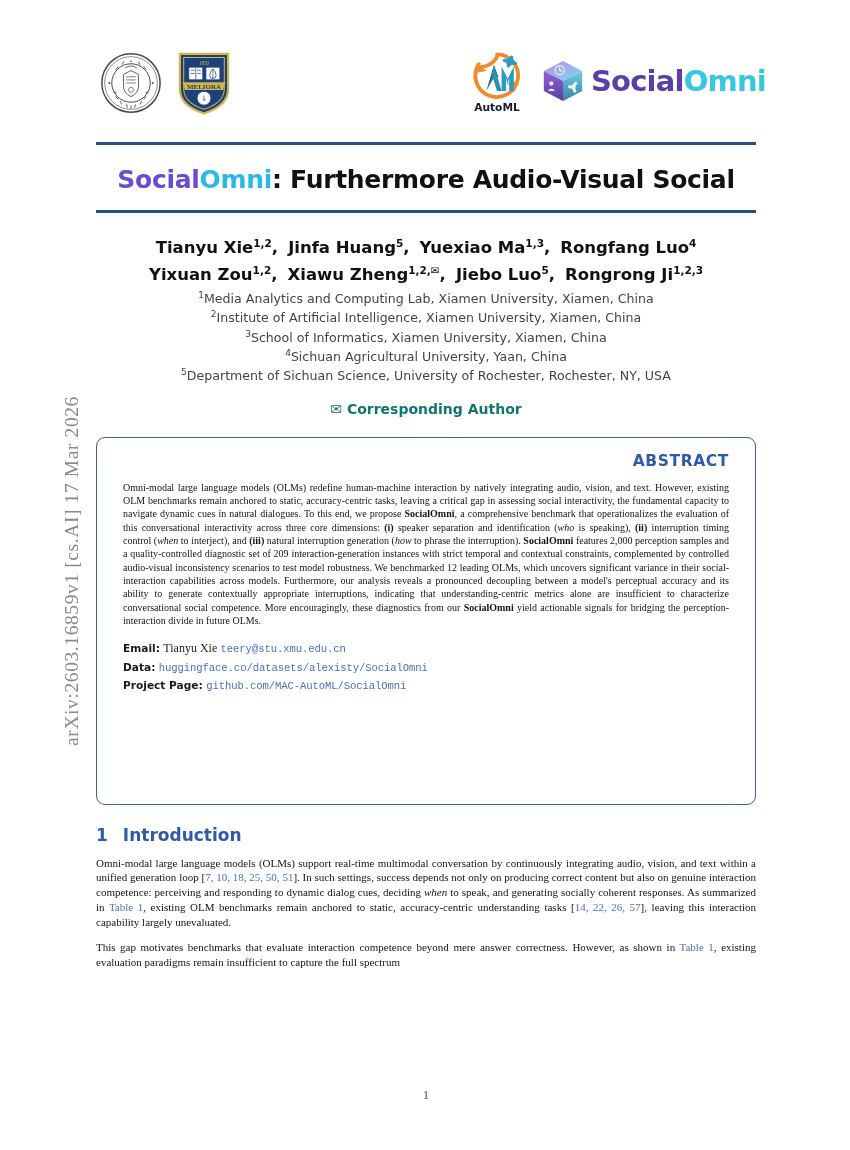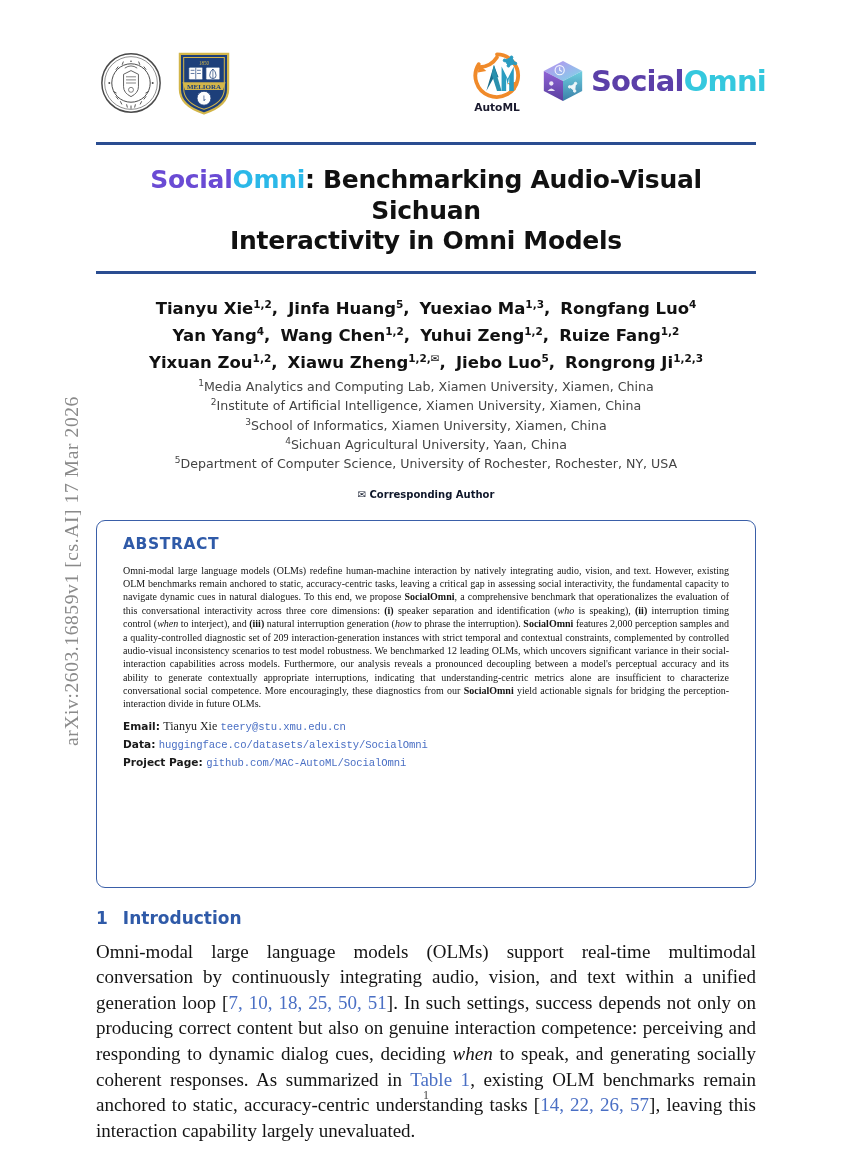--- a/index.html
+++ b/index.html
@@ -124,57 +124,57 @@
     font-family: "DejaVu Sans", sans-serif;
     font-size: 12.6px;
     text-align: center;
     line-height: 1.52;
     color: #444;
   }
   .affils sup { font-size: 9px; }
   .corresp {
     font-family: "DejaVu Sans", sans-serif;
     font-weight: bold;
-    font-size: 10px;
+    font-size: 14px;
     text-align: center;
     margin-top: 15px;
-    color: #0f172a;
+    color: #0f766e;
   }
 
   
   .abstract-box {
     margin-top: 20px;
     border: 1.6px solid #3a5fa8;
     border-radius: 9px;
     padding: 14px 26px 16px 26px;
     min-height: 368px;
     box-sizing: border-box;
   }
   .abstract-head {
     font-family: "DejaVu Sans", sans-serif;
     font-weight: bold;
     font-size: 15.5px;
     color: #2f5aa8;
-    text-align: left;
+    text-align: right;
     letter-spacing: 0.6px;
     margin-bottom: 11px;
   }
   .abstract-body {
     font-family: "Liberation Serif", serif;
     font-size: 10px;
     line-height: 1.335;
     text-align: justify;
     color: #141414;
     hyphens: auto;
   }
   .abstract-body b { font-weight: bold; }
   .abstract-body i { font-style: italic; }
 
   .meta-lines {
-    margin-top: 6px;
+    margin-top: 12px;
     font-family: "DejaVu Sans", sans-serif;
     font-size: 10.6px;
     line-height: 1.62;
     color: #1a1a1a;
   }
   .meta-lines .lbl { font-weight: bold; }
   .meta-lines .ser { font-family: "Liberation Serif", serif; font-size: 12px; }
   .mono-link {
     font-family: "Liberation Mono", monospace;
     font-size: 10.6px;
@@ -187,21 +187,21 @@
     font-family: "DejaVu Sans", sans-serif;
     font-weight: bold;
     font-size: 17px;
     color: #2f5aa8;
     margin-top: 20px;
   }
   .section-head .num { margin-right: 15px; }
 
   .para {
     font-family: "Liberation Serif", serif;
-    font-size: 19px;
+    font-size: 11px;
     line-height: 1.345;
     text-align: justify;
     color: #141414;
     margin-top: 11px;
     hyphens: auto;
   }
   .para i { font-style: italic; }
   .cite { color: #4a6fc4; }
 
   .page-num {
@@ -323,44 +323,40 @@
           </g>
         </svg>
         <div class="so-word"><span class="s1">Social</span><span class="s2">Omni</span></div>
       </div>
     </div>
   </div>
 
   <div class="rule-top"></div>
 
   <div class="title">
-    <span class="t1">Social</span><span class="t2">Omni</span><span>: Benchmarking Audio-Visual Sichuan</span><br>
-    <span>Interactivity in Omni Models</span>
+    <span class="t1">Social</span><span class="t2">Omni</span><span>: Furthermore Audio-Visual Social</span><br>
   </div>
 
   <div class="rule-mid"></div>
 
   <div class="authors">
     <div>
       <span class="nm"><span>Tianyu Xie</span><sup>1,2</sup>,</span><span class="gapc"></span><span class="nm"><span>Jinfa Huang</span><sup>5</sup>,</span><span class="gapc"></span><span class="nm"><span>Yuexiao Ma</span><sup>1,3</sup>,</span><span class="gapc"></span><span class="nm"><span>Rongfang Luo</span><sup>4</sup></span>
-    </div>
-    <div>
-      <span class="nm"><span>Yan Yang</span><sup>4</sup>,</span><span class="gapc"></span><span class="nm"><span>Wang Chen</span><sup>1,2</sup>,</span><span class="gapc"></span><span class="nm"><span>Yuhui Zeng</span><sup>1,2</sup>,</span><span class="gapc"></span><span class="nm"><span>Ruize Fang</span><sup>1,2</sup></span>
     </div>
     <div>
       <span class="nm"><span>Yixuan Zou</span><sup>1,2</sup>,</span><span class="gapc"></span><span class="nm"><span>Xiawu Zheng</span><sup>1,2,✉</sup>,</span><span class="gapc"></span><span class="nm"><span>Jiebo Luo</span><sup>5</sup>,</span><span class="gapc"></span><span class="nm"><span>Rongrong Ji</span><sup>1,2,3</sup></span>
     </div>
   </div>
 
   <div class="affils">
     <div><sup>1</sup><span>Media Analytics and Computing Lab, Xiamen University, Xiamen, China</span></div>
     <div><sup>2</sup><span>Institute of Artificial Intelligence, Xiamen University, Xiamen, China</span></div>
     <div><sup>3</sup><span>School of Informatics, Xiamen University, Xiamen, China</span></div>
     <div><sup>4</sup><span>Sichuan Agricultural University, Yaan, China</span></div>
-    <div><sup>5</sup><span>Department of Computer Science, University of Rochester, Rochester, NY, USA</span></div>
+    <div><sup>5</sup><span>Department of Sichuan Science, University of Rochester, Rochester, NY, USA</span></div>
   </div>
 
   <div class="corresp">✉ Corresponding Author</div>
 
   <div class="abstract-box">
     <div class="abstract-head">ABSTRACT</div>
     <div class="abstract-body"><span>Omni-modal large language models (OLMs) redefine human-machine interaction by natively integrating audio, vision, and text. However, existing OLM benchmarks remain anchored to static, accuracy-centric tasks, leaving a critical gap in assessing social interactivity, the fundamental capacity to navigate dynamic cues in natural dialogues. To this end, we propose </span><b>SocialOmni</b><span>, a comprehensive benchmark that operationalizes the evaluation of this conversational interactivity across three core dimensions: </span><b>(i)</b><span> speaker separation and identification (</span><i>who</i><span> is speaking), </span><b>(ii)</b><span> interruption timing control (</span><i>when</i><span> to interject), and </span><b>(iii)</b><span> natural interruption generation (</span><i>how</i><span> to phrase the interruption). </span><b>SocialOmni</b><span> features 2,000 perception samples and a quality-controlled diagnostic set of 209 interaction-generation instances with strict temporal and contextual constraints, complemented by controlled audio-visual inconsistency scenarios to test model robustness. We benchmarked 12 leading OLMs, which uncovers significant variance in their social-interaction capabilities across models. Furthermore, our analysis reveals a pronounced decoupling between a model's perceptual accuracy and its ability to generate contextually appropriate interruptions, indicating that understanding-centric metrics alone are insufficient to characterize conversational social competence. More encouragingly, these diagnostics from our </span><b>SocialOmni</b><span> yield actionable signals for bridging the perception-interaction divide in future OLMs.</span></div>
 
     <div class="meta-lines">
       <div><span class="lbl">Email:</span> <span class="ser">Tianyu Xie</span> <span class="mono-link">teery@stu.xmu.edu.cn</span></div>

